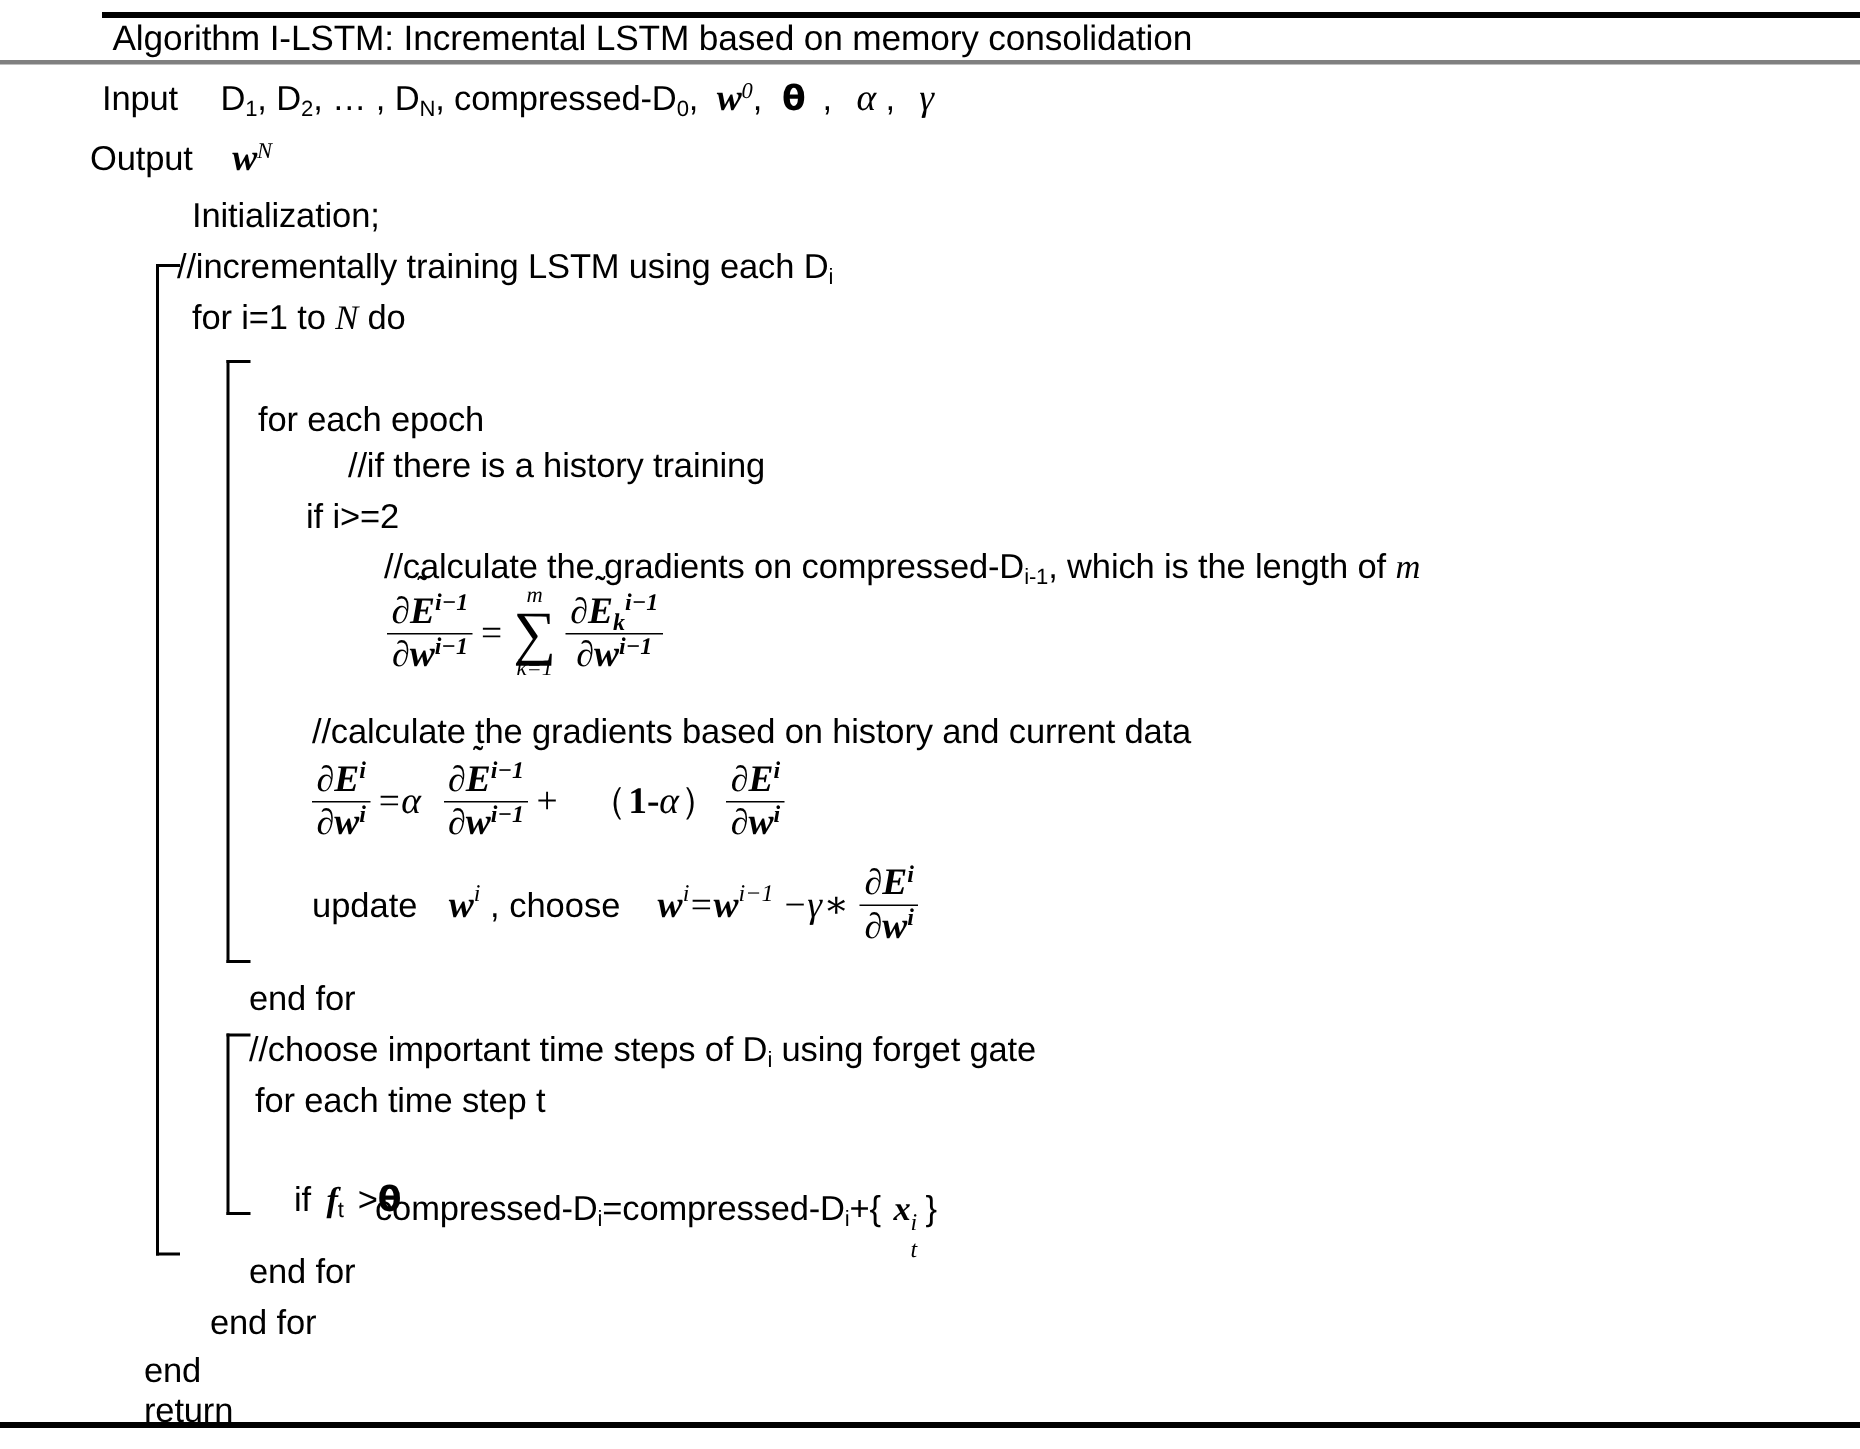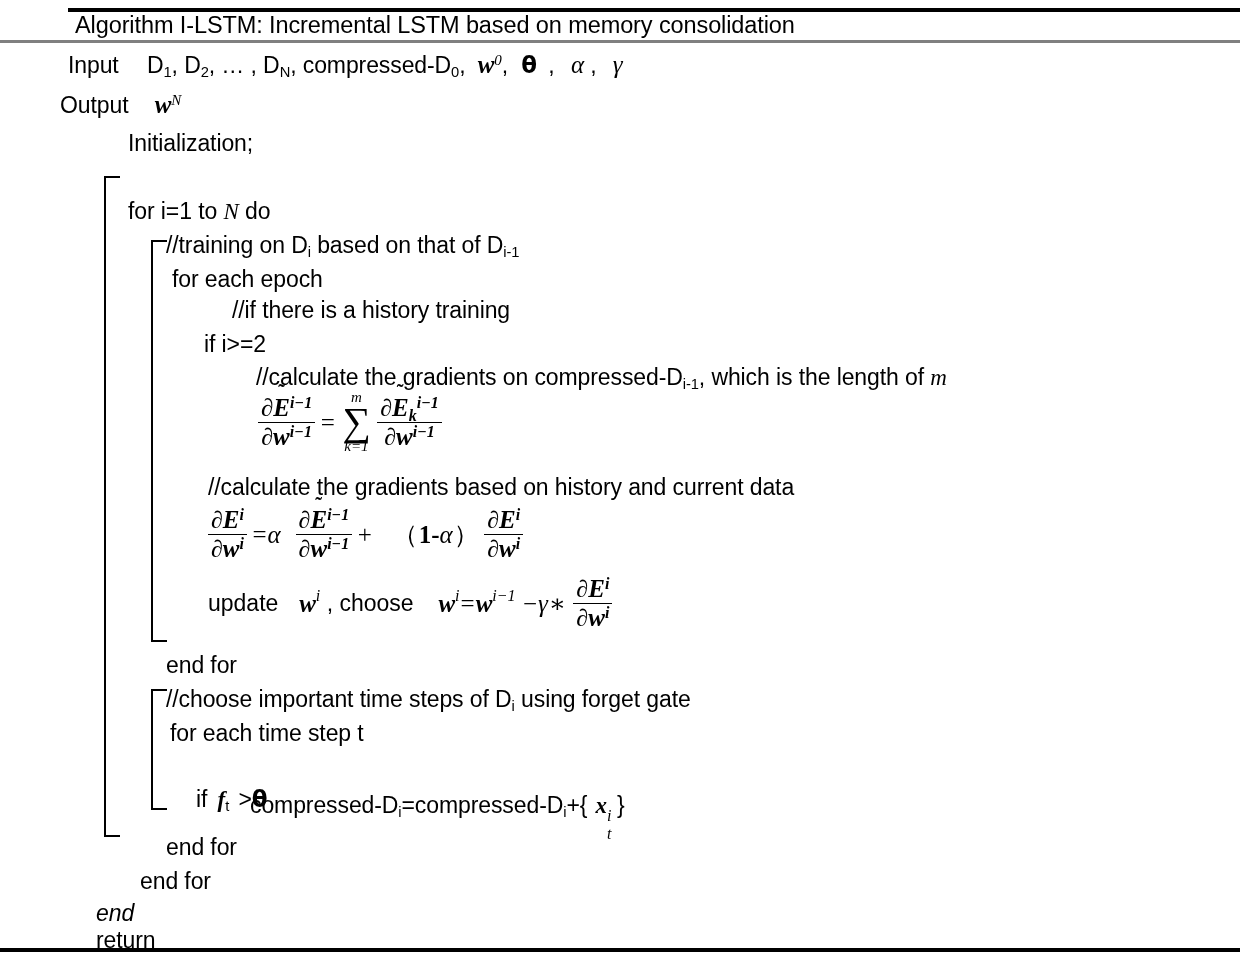--- a/index.html
+++ b/index.html
@@ -208,28 +208,28 @@
     <span>Output</span>
     <span style="display:inline-block;width:20px"></span><span class="mbi">w</span><sup class="mi" style="font-size:15px">N</sup>
   </div>
 
   <div class="bracket" style="left:104px; top:176px; width:14px; height:657px;"></div>
   <div class="bracket" style="left:151px; top:240px; width:14px; height:398px;"></div>
   <div class="bracket" style="left:151px; top:689px; width:14px; height:117px;"></div>
 
   <div class="line" style="left:128px; top:128px;">Initialization;</div>
 
+  <div class="line" style="left:118px; top:162px;">
+    <span>//incrementally training LSTM using each D</span><sub>i</sub>
+  </div>
 
   <div class="line" style="left:128px; top:196px;">
     for i=1 to <span class="mi" style="font-size:23px">N</span> do
   </div>
 
-  <div class="line" style="left:166px; top:230px;">
-    <span>//training on D</span><sub>i</sub><span> based on that of D</span><sub>i-1</sub>
-  </div>
 
   <div class="line" style="left:172px; top:264px;">for each epoch</div>
 
   <div class="line" style="left:204px; top:295px;margin-left:28px;">//if there is a history training</div>
 
   <div class="line" style="left:204px; top:329px;">if i&gt;=2</div>
 
   <div class="line" style="left:256px; top:362px;">
     <span>//calculate the gradients on compressed-D</span><sub>i-1</sub><span>, which is the length of </span><span class="mi" style="font-size:23px">m</span>
   </div>
@@ -306,17 +306,17 @@
     <span style="display:inline-block;width:2px"></span><span class="mbi" style="font-size:23px;position:relative;">x</span><span style="display:inline-block;position:relative;width:10px;">
       <span class="mi-sm" style="position:absolute;left:0;top:-12px;">i</span>
       <span class="mi-sm" style="position:absolute;left:0;top:6px;">t</span>
     </span><span>}</span>
   </div>
 
   <div class="line" style="left:166px; top:832px;">end for</div>
 
   <div class="line" style="left:140px; top:866px;">end for</div>
 
-  <div class="line" style="left:96px; top:898px;font-style:italic;">end</div>
+  <div class="line" style="left:96px; top:898px;">end</div>
 
   <div class="line" style="left:96px; top:925px;">return</div>
 
 </div>
 
 </body></html>

